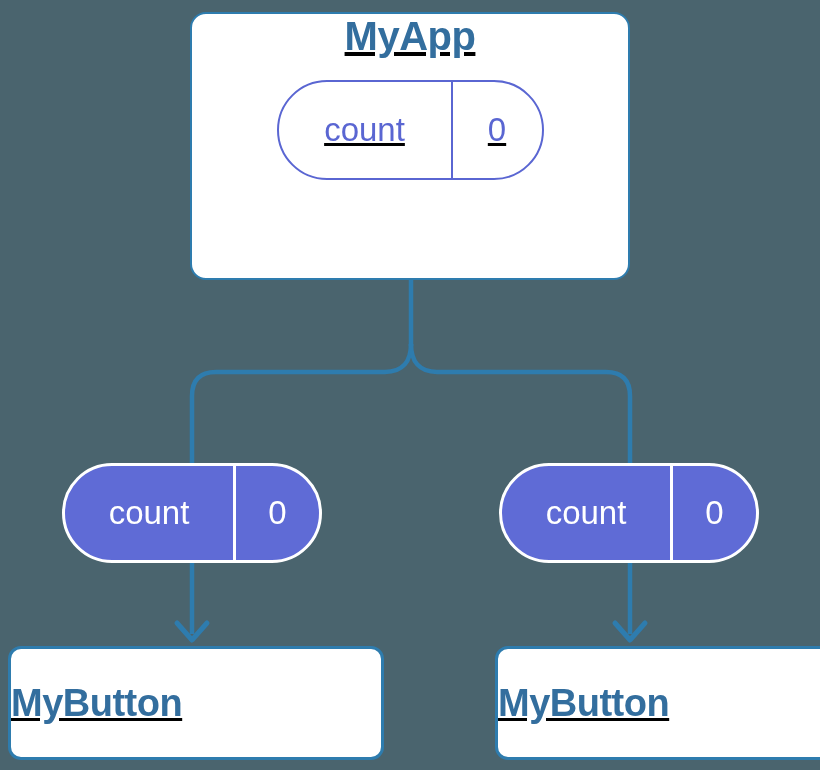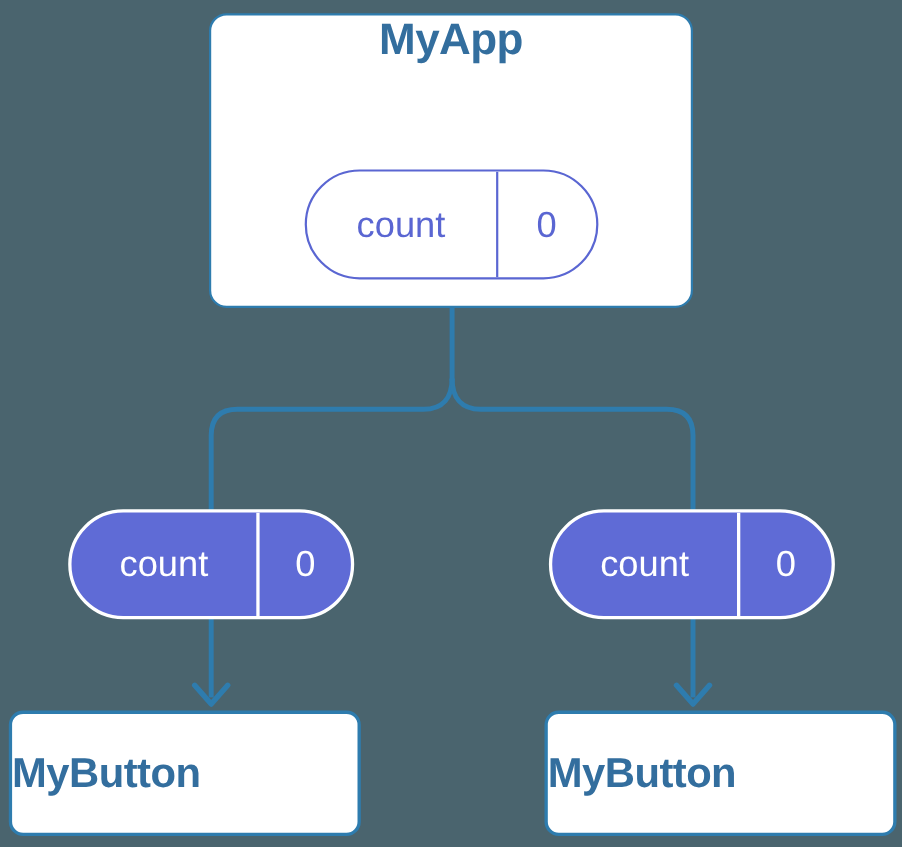--- a/index.html
+++ b/index.html
@@ -20,22 +20,23 @@
     z-index: 1;
   }
 
   .node {
     position: absolute;
     background: #ffffff;
     border: 3px solid #2e7cae;
     box-sizing: border-box;
     display: flex;
     align-items: center;
-    justify-content: space-between;
+    justify-content: flex-start;
     z-index: 2;
+    text-decoration: underline;
   }
 
   .parent-card {
     left: 190px; top: 12px;
     width: 440px; height: 268px;
     border-radius: 16px;
     border-width: 2.5px;
     flex-direction: column;
     gap: 22px;
     padding-bottom: 24px;
@@ -87,21 +88,21 @@
   .pill-filled .cell-name {
     width: 168px;
     border-right: 3.5px solid #ffffff;
   }
   .pill-filled .cell-value { flex: 1; }
 
   .pill-left  { left: 62px;  top: 463px; }
   .pill-right { left: 499px; top: 463px; }
 
   .child-box {
-    width: 320px; height: 114px;
+    width: 376px; height: 114px;
     border-radius: 13px;
   }
   .child-left  { left: 8px;   top: 646px; }
   .child-right { left: 495px; top: 646px; }
 
   .child-title {
     color: #336e9e;
     font-size: 38px;
     font-weight: 600;
     letter-spacing: -0.5px;

